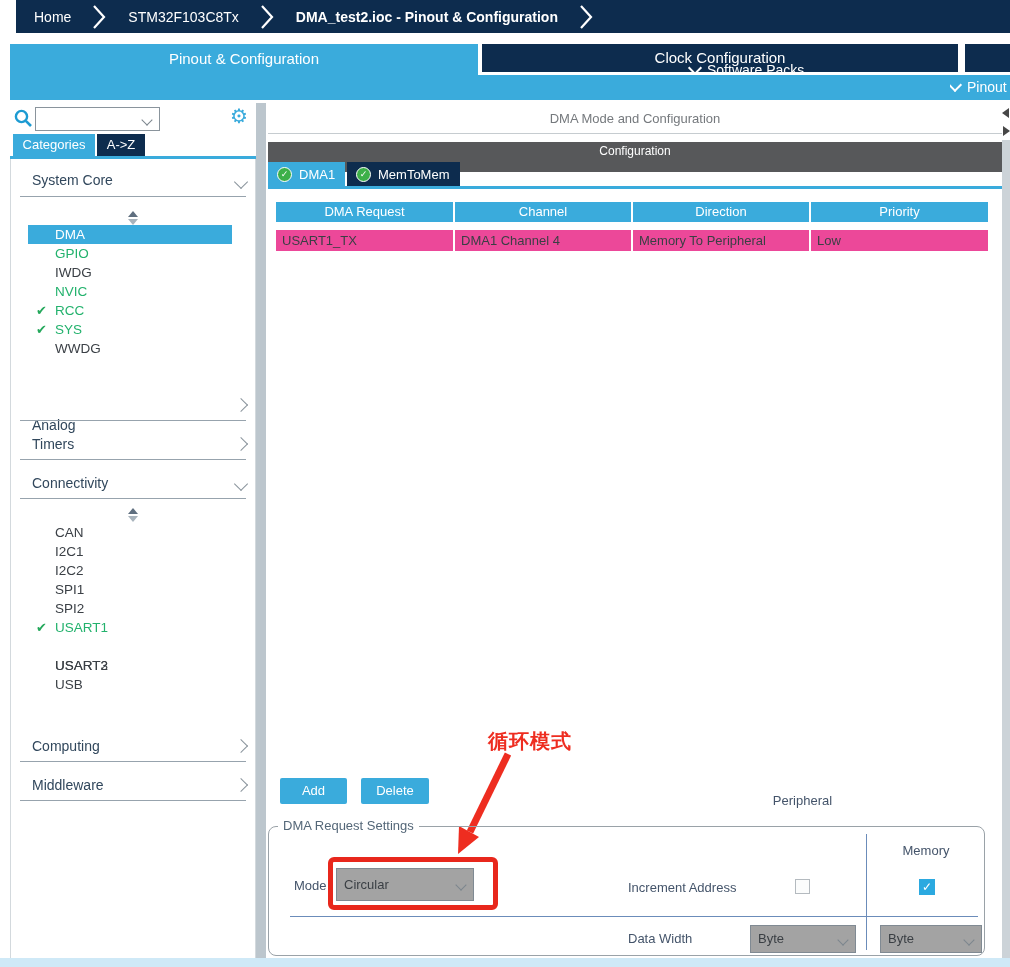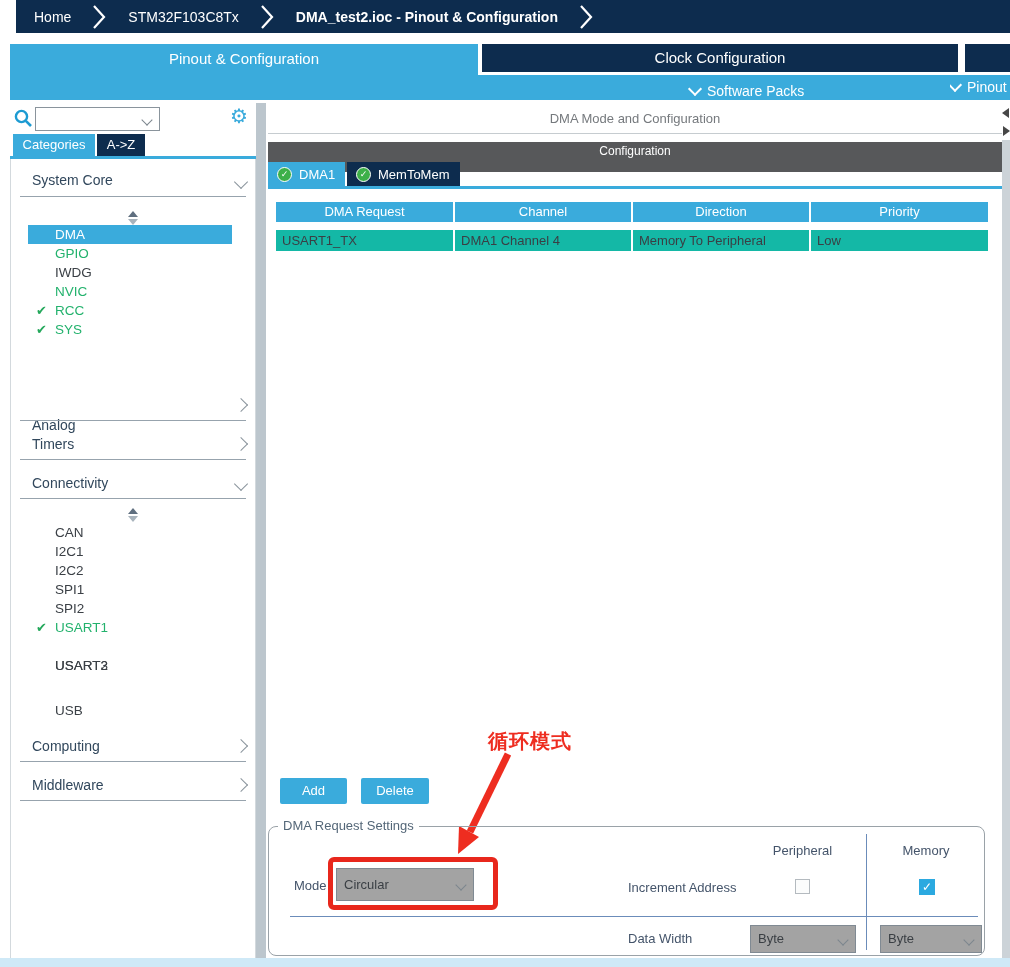--- a/index.html
+++ b/index.html
@@ -59,21 +59,21 @@
   .cfg-bar{left:268px;top:142px;width:734px;height:30px;background:#57585a;color:#fff;font-size:12px;
            text-align:center;line-height:19px;}
   .ptab{top:162px;height:24px;color:#fff;font-size:13px;display:flex;align-items:center;gap:7px;
         padding-left:9px;box-sizing:border-box;}
   .ptab.on{left:268px;width:77px;background:#3aabdc;}
   .ptab.off{left:347px;width:113px;background:#0d2c4e;}
   .tabcheck{width:13px;height:13px;border-radius:50%;background:#3db049;border:1.5px solid #fff;
             color:#fff;font-size:9px;line-height:13px;text-align:center;flex:0 0 auto;}
   .ptab-underline{left:268px;top:186px;width:734px;height:3px;background:#3aabdc;}
   .th{top:202px;height:20px;background:#3aabdc;color:#fff;font-size:13px;text-align:center;line-height:20px;}
-  .td{top:230px;height:21px;background:#14b8a6;color:#3a3f44;font-size:13px;line-height:21px;
+  .td{top:230px;height:21px;background:#ec4899;color:#3a3f44;font-size:13px;line-height:21px;
       padding-left:6px;box-sizing:border-box;}
   .c0{left:276px;width:177px;} .c1{left:455px;width:176px;} .c2{left:633px;width:176px;} .c3{left:811px;width:177px;}
   .btn{top:778px;height:26px;background:#3aabdc;color:#fff;font-size:13px;text-align:center;
        line-height:26px;border-radius:2px;cursor:pointer;}
   .btn.add{left:280px;width:67px;} .btn.del{left:361px;width:68px;}
 
   
   .fset{left:268px;top:826px;width:717px;height:130px;border:1px solid #9aa2a8;border-radius:8px;box-sizing:border-box;}
   .legend{left:278px;top:818px;background:#fff;padding:0 5px;color:#546778;font-size:13px;}
   .flabel{color:#44546a;font-size:13px;white-space:nowrap;}
@@ -113,21 +113,21 @@
     <span class="crumb bold">DMA_test2.ioc - Pinout &amp; Configuration</span>
     <svg class="crumb-chev" width="13" height="26">
         <polyline points="1,2 11,13 1,24" fill="none" stroke="#fff" stroke-width="2.2"></polyline>
       </svg>
   </div>
 
   <div class="abs tab-clock">Clock Configuration</div>
   <div class="abs tab-pinout">Pinout &amp; Configuration</div>
   <div class="abs tab-frag"></div>
   <div class="abs bluebar"></div>
-  <div class="abs bluebar-item" style="left:690px;top:83px;">
+  <div class="abs bluebar-item" style="left:690px;top:62px;">
     <span class="chev-down-w"></span>
     <span>Software Packs</span>
   </div>
   <div class="abs bluebar-item" style="left:950px;top:79px;width:70px;overflow:hidden;">
     <span class="chev-down-w"></span>
     <span>Pinout</span>
   </div>
 
   <svg class="abs search-icon" width="19" height="19">
     <circle cx="7.5" cy="7.5" r="5.6" fill="none" stroke="#1d9bd2" stroke-width="2.4"></circle>
@@ -165,20 +165,23 @@
       <span class="lbl">NVIC</span>
     </div>
   <div class="abs titem green" style="top:301px;">
       <span class="chk">✔</span>
       <span class="lbl">RCC</span>
     </div>
   <div class="abs titem green" style="top:320px;">
       <span class="chk">✔</span>
       <span class="lbl">SYS</span>
     </div>
+  <div class="abs titem" style="top:339px;">
+      <span class="lbl">WWDG</span>
+    </div>
 
   <div class="abs sec-label" style="top:417px;">Analog</div>
   <span class="abs sec-chev right" style="top:400px;"></span>
   <div class="abs sec-div" style="top:420px;"></div>
 
   <div class="abs sec-label" style="top:436px;">Timers</div>
   <span class="abs sec-chev right" style="top:439px;"></span>
   <div class="abs sec-div" style="top:459px;"></div>
 
   <div class="abs sec-label" style="top:475px;">Connectivity</div>
@@ -207,21 +210,21 @@
   <div class="abs titem green" style="top:618px;">
       <span class="chk">✔</span>
       <span class="lbl">USART1</span>
     </div>
   <div class="abs titem" style="top:656px;">
       <span class="lbl">USART2</span>
     </div>
   <div class="abs titem" style="top:656px;">
       <span class="lbl">USART3</span>
     </div>
-  <div class="abs titem" style="top:701px;padding-left:24px;">
+  <div class="abs titem" style="top:675px;padding-left:24px;">
       <span class="lbl">USB</span>
     </div>
 
   <div class="abs sec-label" style="top:738px;">Computing</div>
   <span class="abs sec-chev right" style="top:741px;"></span>
   <div class="abs sec-div" style="top:761px;"></div>
 
   <div class="abs sec-label" style="top:777px;">Middleware</div>
   <span class="abs sec-chev right" style="top:780px;"></span>
   <div class="abs sec-div" style="top:800px;"></div>
@@ -262,21 +265,21 @@
   </svg>
 
   <div class="abs btn add">Add</div>
   <div class="abs btn del">Delete</div>
 
   <div class="abs fset"></div>
   <div class="abs legend">DMA Request Settings</div>
   <div class="abs vdiv"></div>
   <div class="abs hdiv"></div>
 
-  <div class="abs flabel" style="left:760px;top:843px;width:85px;text-align:center;">Peripheral</div>
+  <div class="abs flabel" style="left:760px;top:793px;width:85px;text-align:center;">Peripheral</div>
   <div class="abs flabel" style="left:880px;top:843px;width:92px;text-align:center;">Memory</div>
 
   <div class="abs flabel" style="left:294px;top:878px;">Mode</div>
   <div class="abs selbox" style="left:336px;top:868px;width:138px;height:33px;line-height:31px;">
     <span>Circular</span>
     <span class="sel-chev" style="top:12px;"></span>
   </div>
   <div class="abs redbox"></div>
 
   <div class="abs flabel" style="left:628px;top:880px;">Increment Address</div>

